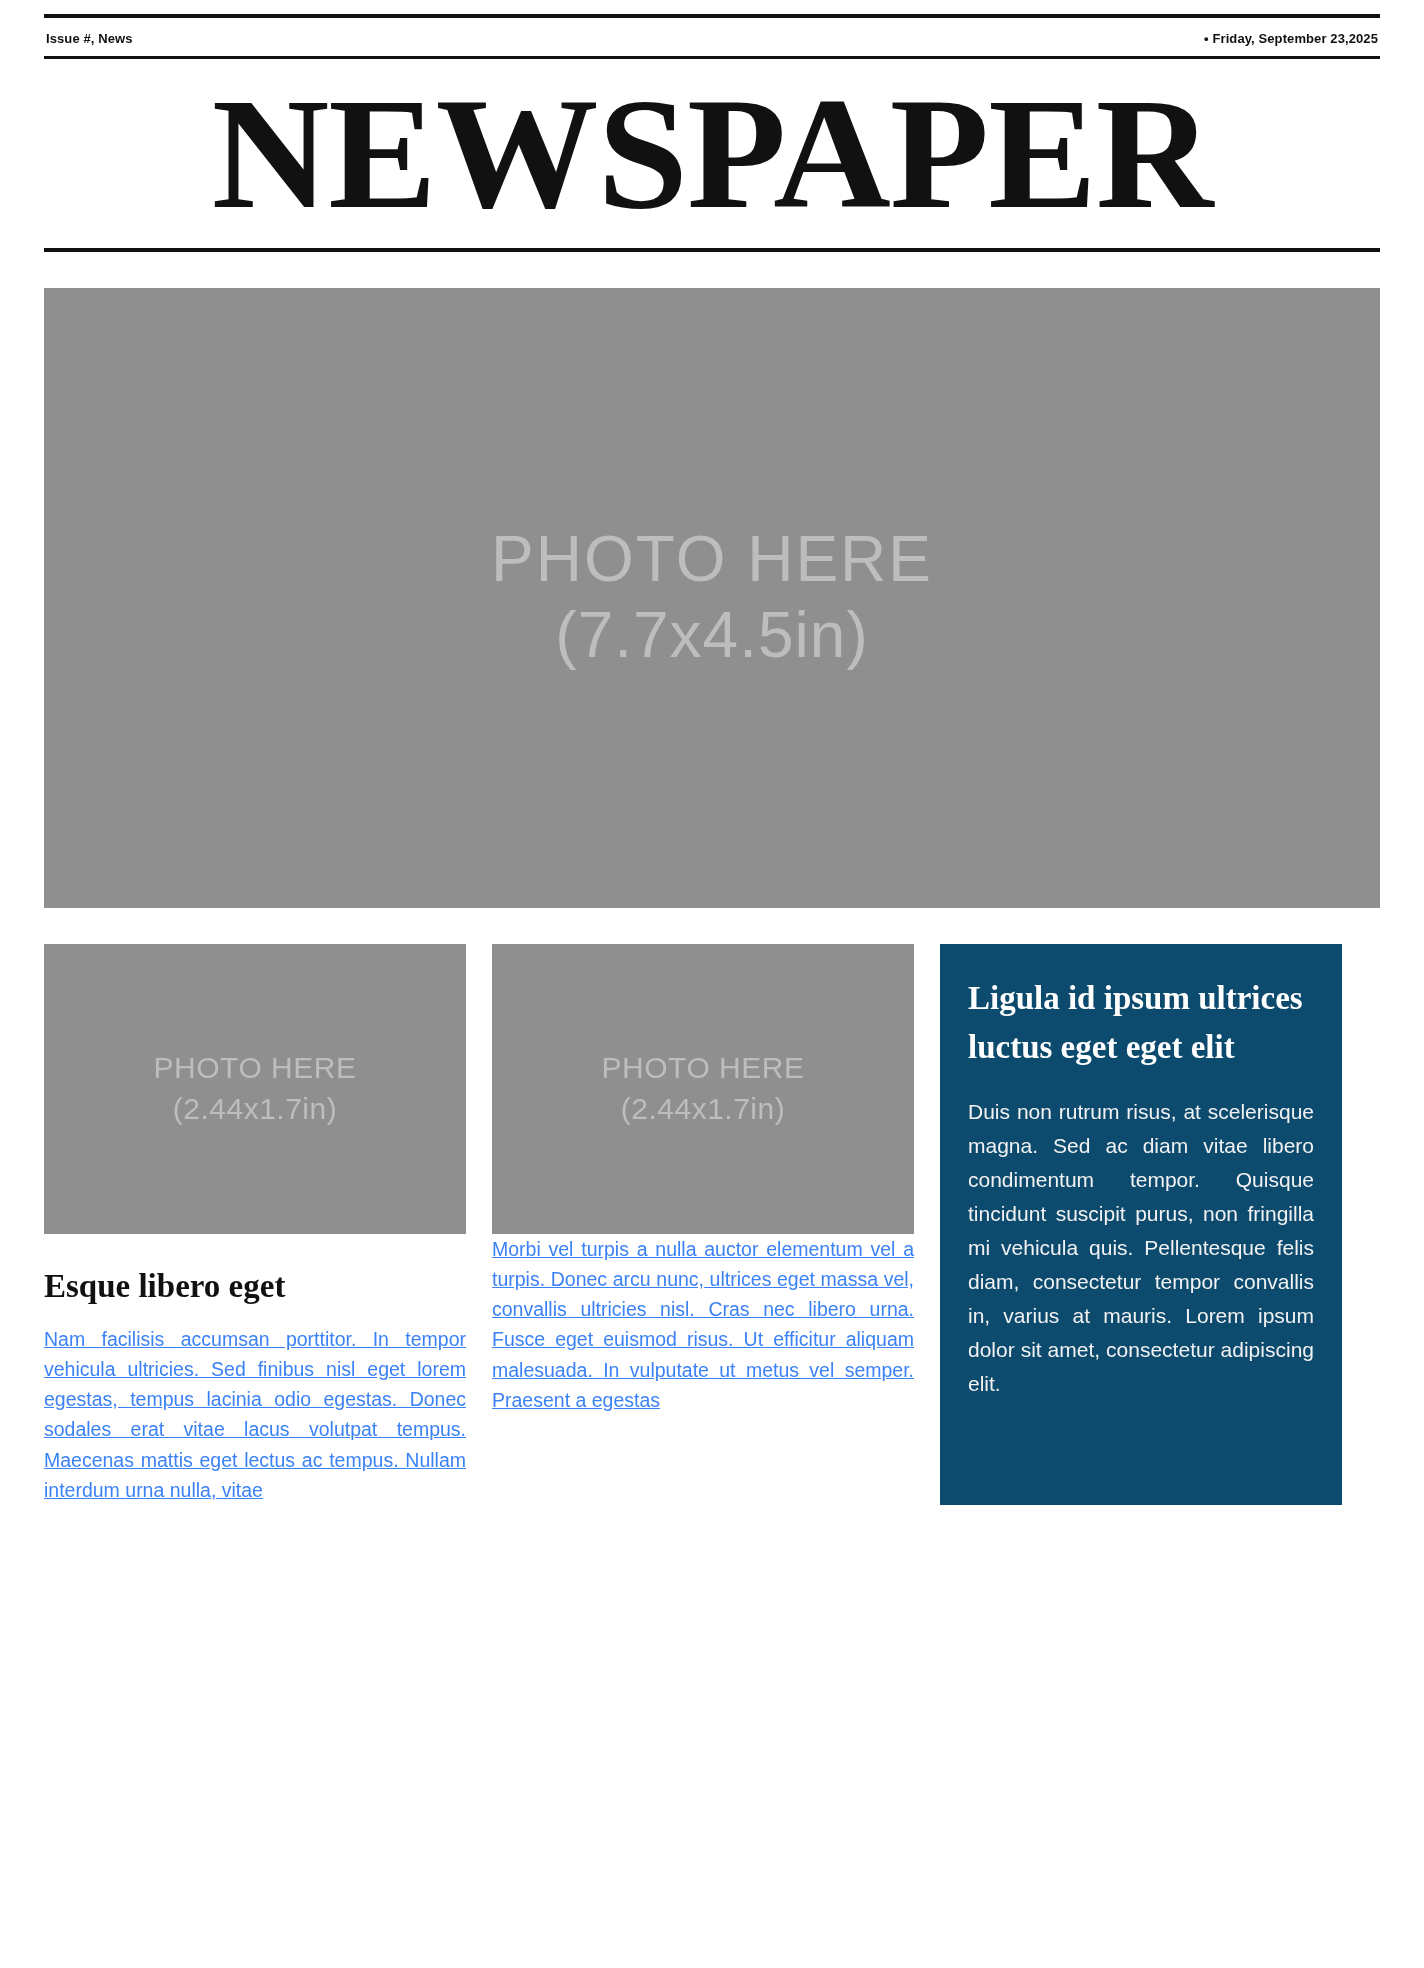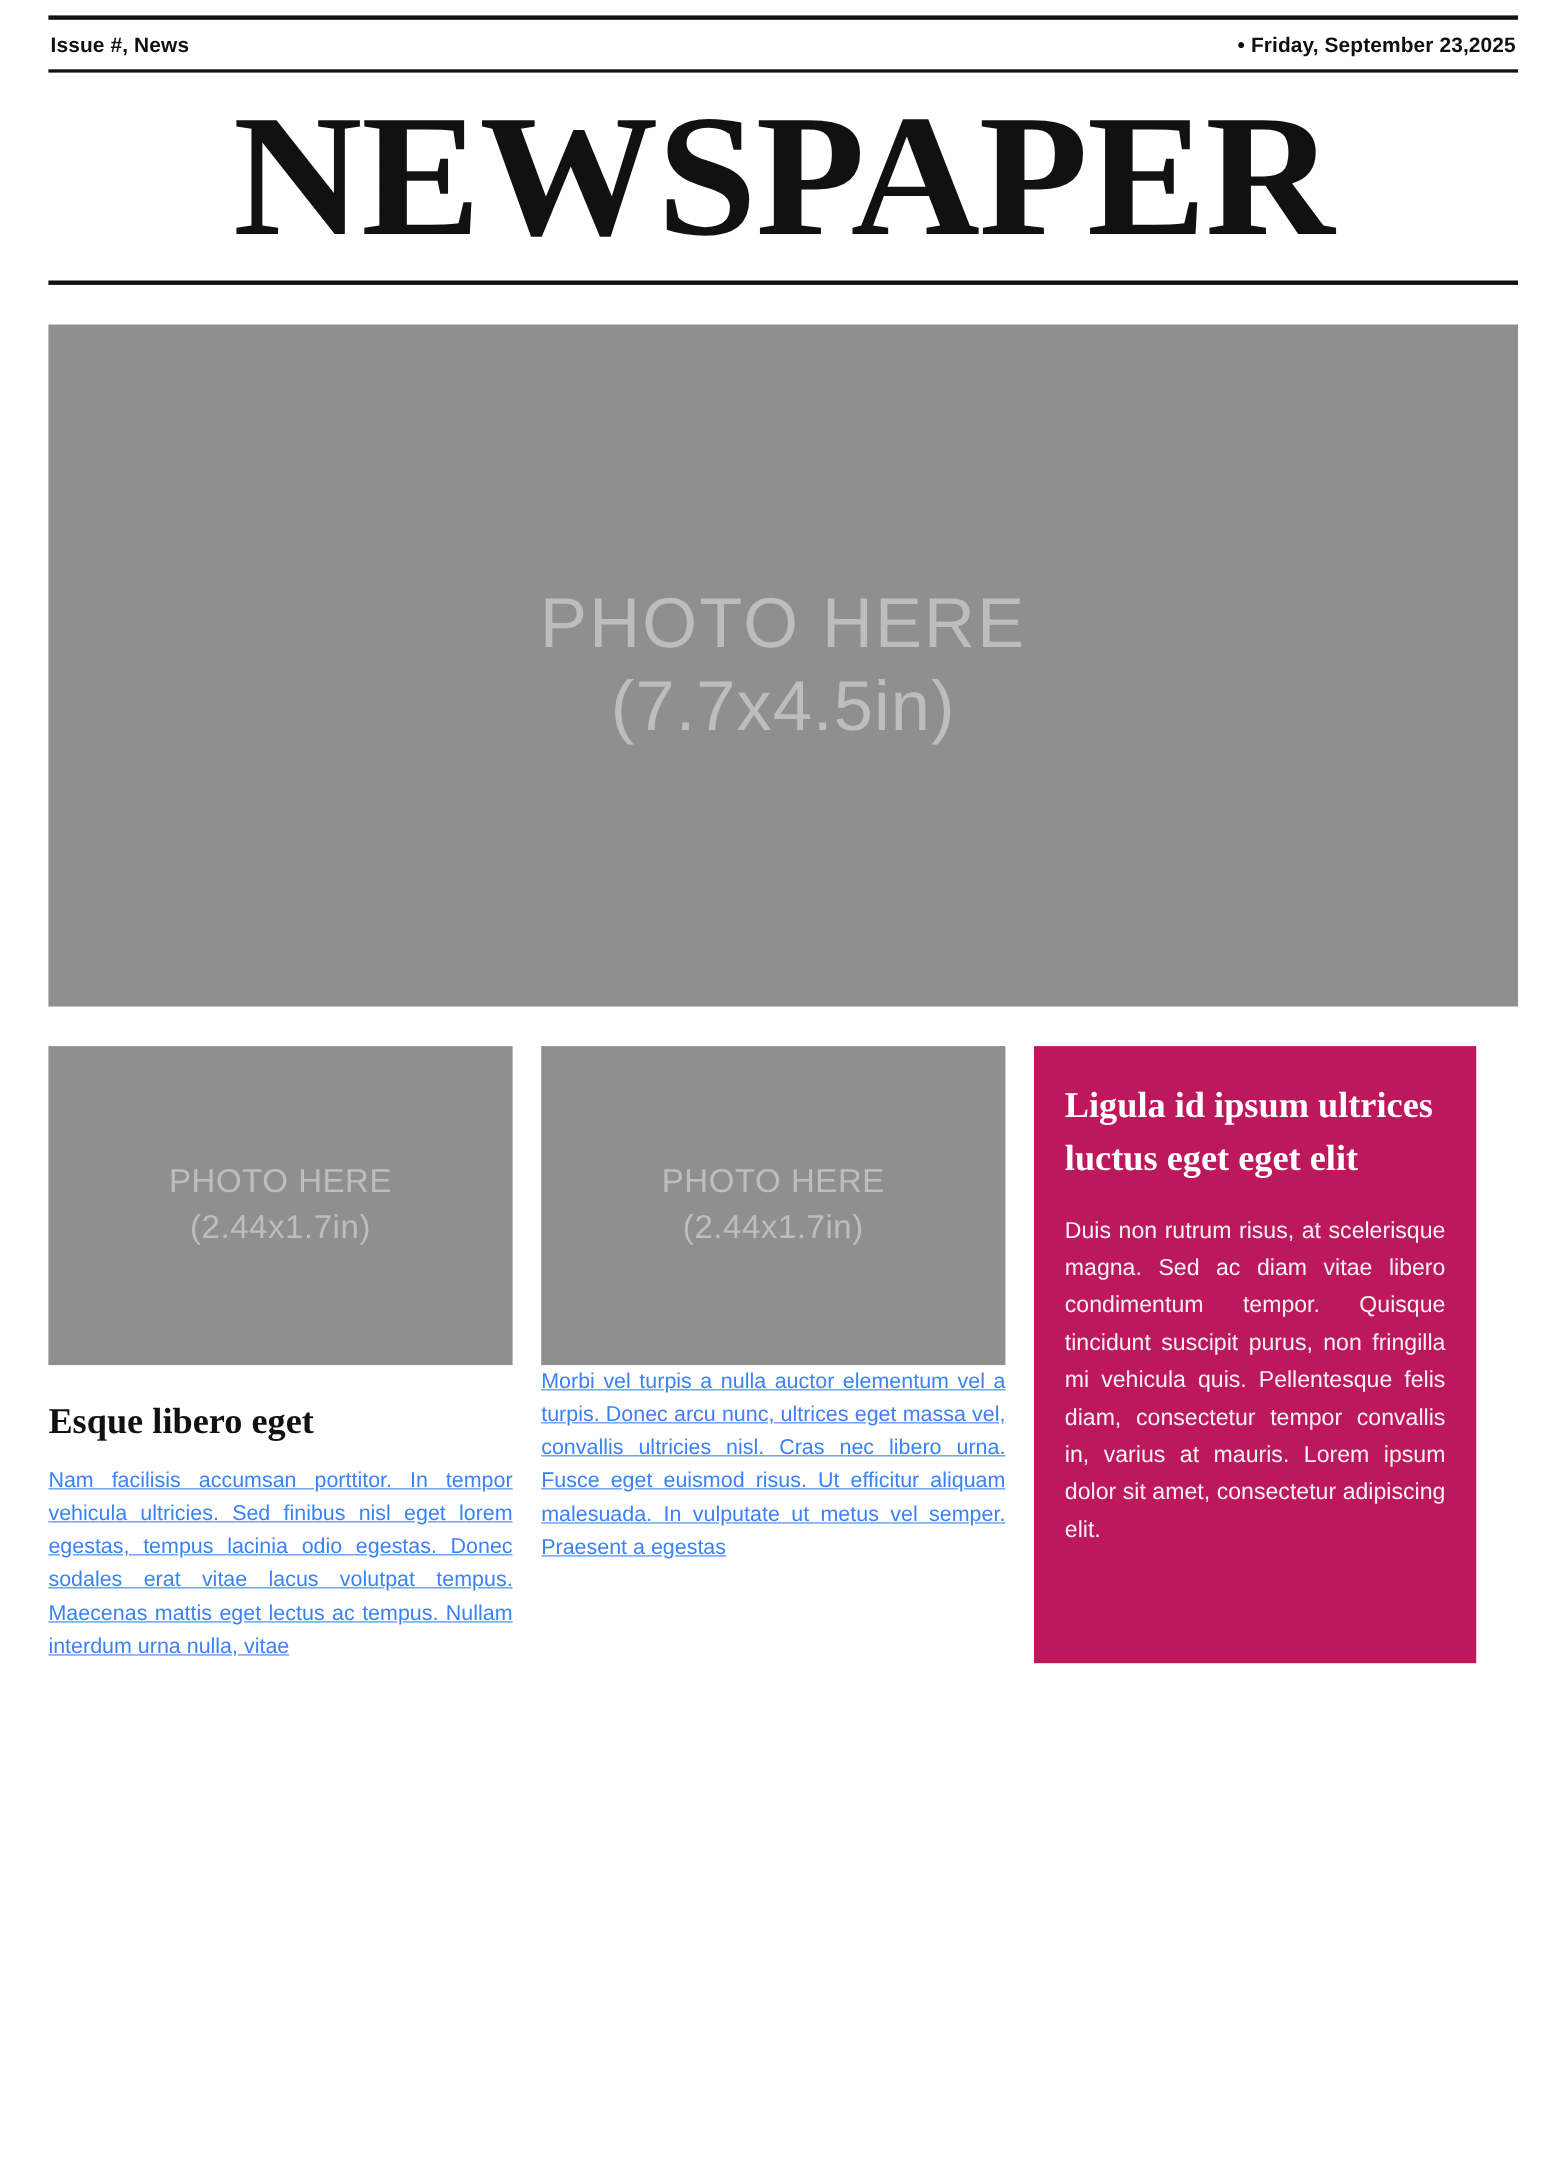--- a/index.html
+++ b/index.html
@@ -24,21 +24,21 @@
   .top-rule {
     height: 4px;
     background: #111111;
     margin-top: 14px;
   }
   .issue-bar {
     display: flex;
     justify-content: space-between;
     align-items: center;
     padding: 13px 2px 10px 2px;
-    font-size: 19px;
+    font-size: 13px;
     font-weight: bold;
     letter-spacing: 0.1px;
   }
   .issue-bar .right { white-space: nowrap; }
   .rule-thin {
     height: 3px;
     background: #111111;
   }
 
   .masthead-title {
@@ -83,21 +83,21 @@
 
   
   .columns {
     display: flex;
     margin-top: 36px;
     gap: 26px;
   }
   .col { width: 422px; }
   .col-sidebar {
     width: 402px;
-    background: #be185d;
+    background: #0c4a6e;
     color: #ffffff;
     padding: 30px 28px 28px 28px;
   }
 
   .col-photo {
     height: 290px;
     background: #8f8f8f;
     display: flex;
     flex-direction: column;
     align-items: center;

